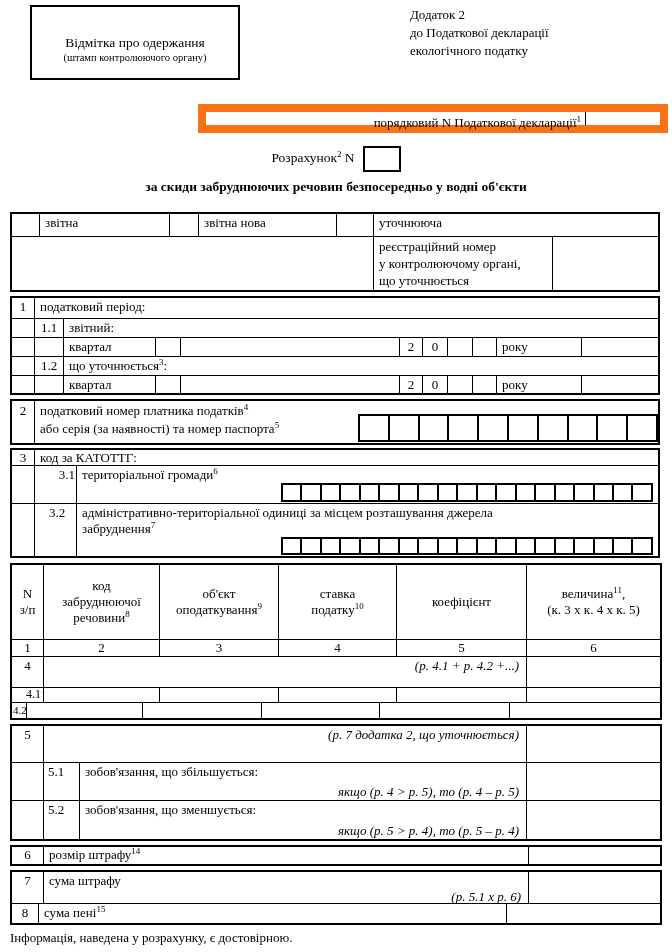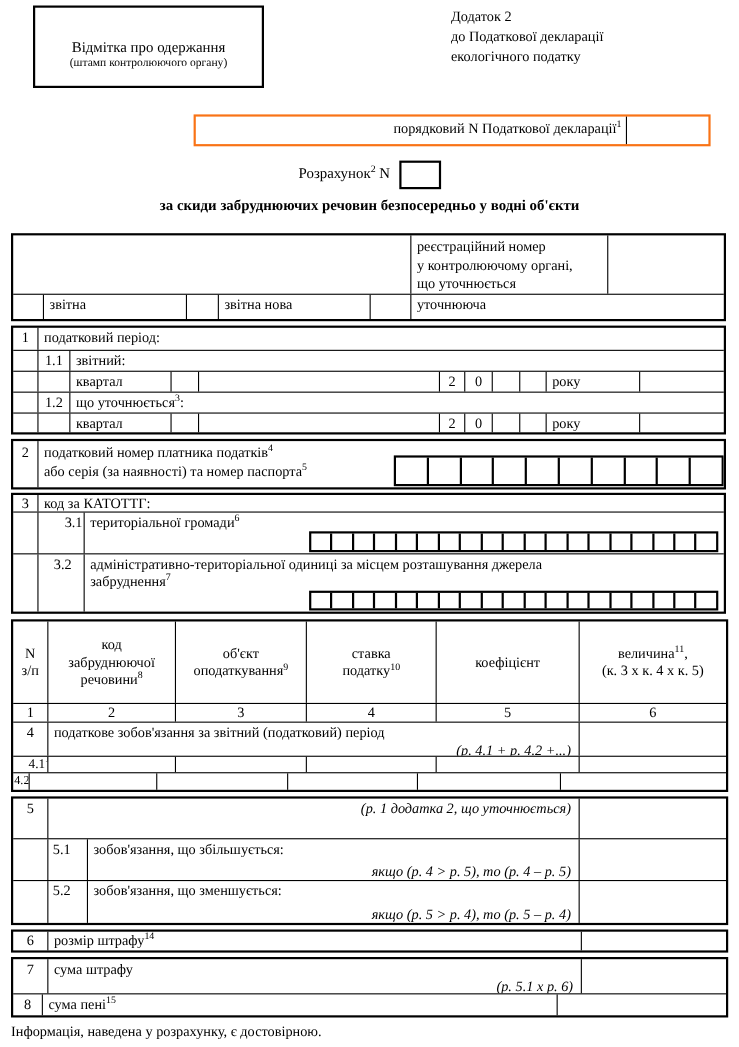--- a/index.html
+++ b/index.html
@@ -19,21 +19,21 @@
   .frm{align-self:flex-end;font-style:italic;padding-right:2px;line-height:15px}
   .ctr{display:flex;flex-direction:column;align-items:center;justify-content:center;text-align:center;line-height:16px}
   .boxgrid{display:flex;border:2px solid #000;background:#fff}
   .gcell{flex:1;border-right:2px solid #000}
   .gcell:last-child{border-right:none}
   .stampbox{position:absolute;left:30px;top:5px;width:210px;height:75px;border:2px solid #000;
             display:flex;flex-direction:column;align-items:center;justify-content:center;padding-top:14px;text-align:center}
   .stamp1{font-size:13.5px;line-height:17px}
   .stamp2{font-size:10.5px;line-height:14px}
   .appx{position:absolute;left:410px;top:6px;line-height:18px;font-size:13px}
-  .serial{position:absolute;left:176px;top:104px;width:470px;height:29px;border:2px solid #f97316;display:flex}
+  .serial{position:absolute;left:198px;top:104px;width:470px;height:29px;border:8px solid #f97316;display:flex}
   .serial .lbl{flex:1;text-align:right;padding:3px 4px 0 0;border-right:1px solid #000}
   .serial .inp{width:74px}
   .calcline{position:absolute;left:0;top:146px;width:672px;text-align:center;font-size:13.5px}
   .calcbox{display:inline-block;width:38px;height:26px;border:2px solid #000;vertical-align:middle;margin-left:8px}
   .ptitle{position:absolute;left:0;top:179px;width:672px;text-align:center;font-weight:bold;font-size:13.5px}
   .rel{position:relative}
   .footer{position:absolute;left:10px;top:930px;font-size:13px}
   .hdr{font-size:13px}
 </style>
 </head>
@@ -55,34 +55,34 @@
   <div class="inp"></div>
 </div>
 
 <div class="calcline">
   <span><span>Розрахунок</span><sup>2</sup> <span>N</span></span><span class="calcbox"></span>
 </div>
 
 <div class="ptitle">за скиди забруднюючих речовин безпосередньо у водні об'єкти</div>
 
 <div class="tbl" style="left:10px;top:212px;width:650px;height:80px">
-  <div class="r" style="flex:1">
-    <div class="c" style="width:362px"></div>
-    <div class="c pre" style="width:179px;line-height:17px">реєстраційний номер
-у контролюючому органі,
-що уточнюється</div>
-    <div class="c last"></div>
-  </div>
   <div class="r" style="height:26px">
     <div class="c" style="width:28px"></div>
     <div class="c" style="width:130px">звітна</div>
     <div class="c" style="width:29px"></div>
     <div class="c" style="width:138px">звітна нова</div>
     <div class="c" style="width:37px"></div>
     <div class="c last">уточнююча</div>
+  </div>
+  <div class="r" style="flex:1">
+    <div class="c" style="width:362px"></div>
+    <div class="c pre" style="width:179px;line-height:17px">реєстраційний номер
+у контролюючому органі,
+що уточнюється</div>
+    <div class="c last"></div>
   </div>
 </div>
 
 <div class="tbl" style="left:10px;top:296px;width:650px;height:99px">
   <div class="r" style="height:20px">
     <div class="c num" style="width:23px">1</div>
     <div class="c last">податковий період:</div>
   </div>
   <div class="r" style="height:19px">
     <div class="c" style="width:23px"></div>
@@ -235,21 +235,20 @@
     <div class="c num" style="width:32px;line-height:14px">1</div>
     <div class="c num" style="width:116px;line-height:14px">2</div>
     <div class="c num" style="width:119px;line-height:14px">3</div>
     <div class="c num" style="width:118px;line-height:14px">4</div>
     <div class="c num" style="width:130px;line-height:14px">5</div>
     <div class="c num last" style="line-height:14px">6</div>
   </div>
   <div class="r" style="height:31px">
     <div class="c num" style="width:32px">4</div>
     <div class="c two" style="width:483px">
-      <span>податкове зобов'язання за звітний (податковий) період</span>
       <span class="frm">(р. 4.1 + р. 4.2 +...)</span>
     </div>
     <div class="c last"></div>
   </div>
   <div class="r" style="height:15px">
     <div class="c" style="width:32px;padding:0 14px;line-height:13px;font-size:12px"><span>4.1</span><sup>12</sup></div>
     <div class="c" style="width:116px"></div>
     <div class="c" style="width:119px"></div>
     <div class="c" style="width:118px"></div>
     <div class="c" style="width:130px"></div>
@@ -262,21 +261,21 @@
     <div class="c" style="width:118px"></div>
     <div class="c" style="width:130px"></div>
     <div class="c last"></div>
   </div>
 </div>
 
 <div class="tbl" style="left:10px;top:724px;width:652px;height:117px">
   <div class="r" style="height:36px">
     <div class="c num" style="width:32px">5</div>
     <div class="c two" style="width:483px">
-      <span class="frm">(р. 1 додатка 2, що уточнюється)</span>
+      <span class="frm">(р. 7 додатка 2, що уточнюється)</span>
     </div>
     <div class="c last"></div>
   </div>
   <div class="r" style="height:38px">
     <div class="c" style="width:32px"></div>
     <div class="c num" style="width:36px;text-align:left;padding-left:4px">5.1</div>
     <div class="c two" style="width:447px">
       <span>зобов'язання, що збільшується:</span>
       <span class="frm">якщо (р. 4 &gt; р. 5), то (р. 4 – р. 5)</span>
     </div>

